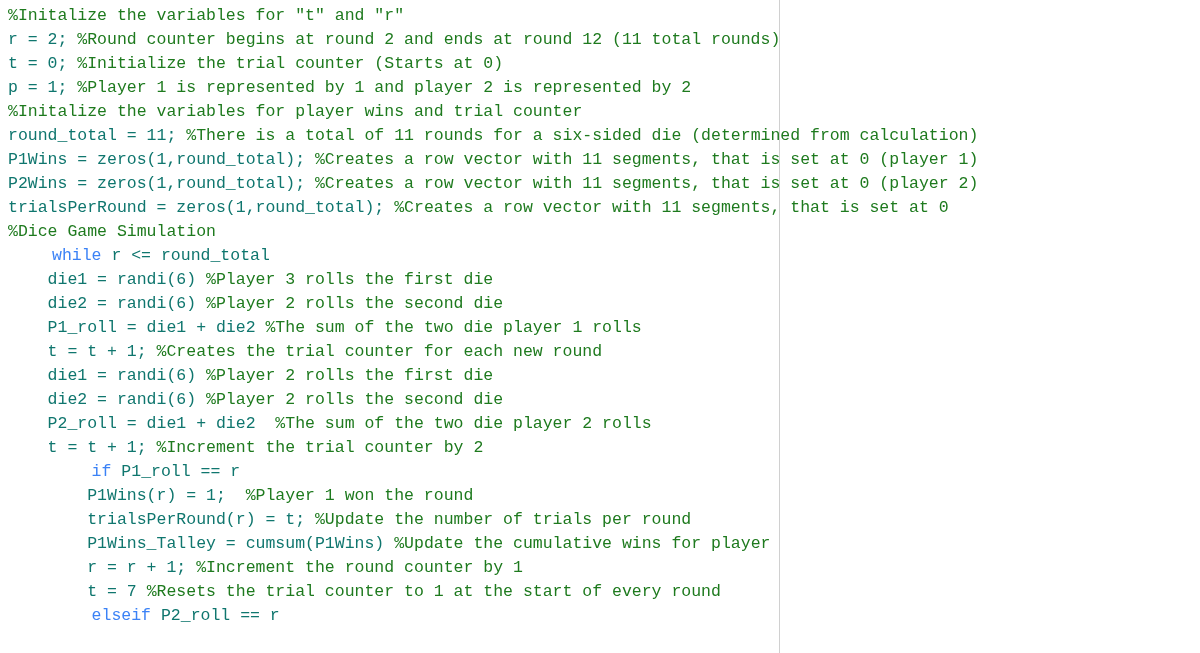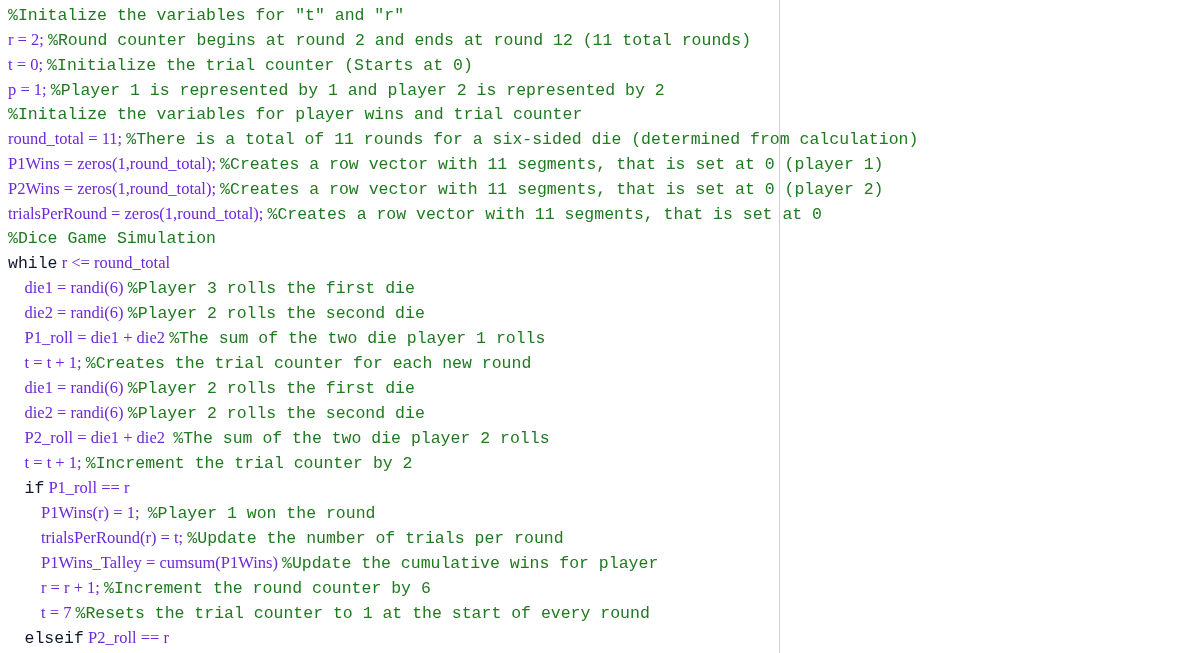--- a/index.html
+++ b/index.html
@@ -14,23 +14,23 @@
   }
   pre.code {
     margin: 0;
     padding: 4px 8px;
     font-family: Consolas, "Courier New", monospace;
     font-size: 16.5px;
     line-height: 24px;
     white-space: pre;
     color: #222;
   }
-  .keyword { color: #0f172a; }
+  .keyword { color: #3b82f6; margin-left: 44px; }
   .comment { color: #1e7a1e; }
-  .default { color: #6d28d9; font-family: Liberation Serif, serif; }
+  .default { color: #0f766e; }
   .ruler {
     position: absolute;
     top: 0;
     left: 779px;
     width: 0;
     height: 653px;
     border-left: 1px solid #d0d0d0;
   }
   .container {
     position: relative;
@@ -59,17 +59,17 @@
 <span><span class="default">    P1_roll = die1 + die2 </span><span class="comment">%The sum of the two die player 1 rolls</span></span>
 <span><span class="default">    t = t + 1; </span><span class="comment">%Creates the trial counter for each new round</span></span>
 <span><span class="default">    die1 = randi(6) </span><span class="comment">%Player 2 rolls the first die</span></span>
 <span><span class="default">    die2 = randi(6) </span><span class="comment">%Player 2 rolls the second die</span></span>
 <span><span class="default">    P2_roll = die1 + die2  </span><span class="comment">%The sum of the two die player 2 rolls</span></span>
 <span><span class="default">    t = t + 1; </span><span class="comment">%Increment the trial counter by 2</span></span>
 <span><span class="default">    </span><span class="keyword">if</span><span class="default"> P1_roll == r</span></span>
 <span><span class="default">        P1Wins(r) = 1;  </span><span class="comment">%Player 1 won the round</span></span>
 <span><span class="default">        trialsPerRound(r) = t; </span><span class="comment">%Update the number of trials per round</span></span>
 <span><span class="default">        P1Wins_Talley = cumsum(P1Wins) </span><span class="comment">%Update the cumulative wins for player</span></span>
-<span><span class="default">        r = r + 1; </span><span class="comment">%Increment the round counter by 6</span></span>
+<span><span class="default">        r = r + 1; </span><span class="comment">%Increment the round counter by 1</span></span>
 <span><span class="default">        t = 7 </span><span class="comment">%Resets the trial counter to 1 at the start of every round</span></span>
 <span><span class="default">    </span><span class="keyword">elseif</span><span class="default"> P2_roll == r</span></span>
 </pre>
 </div>
 
 </body></html>

